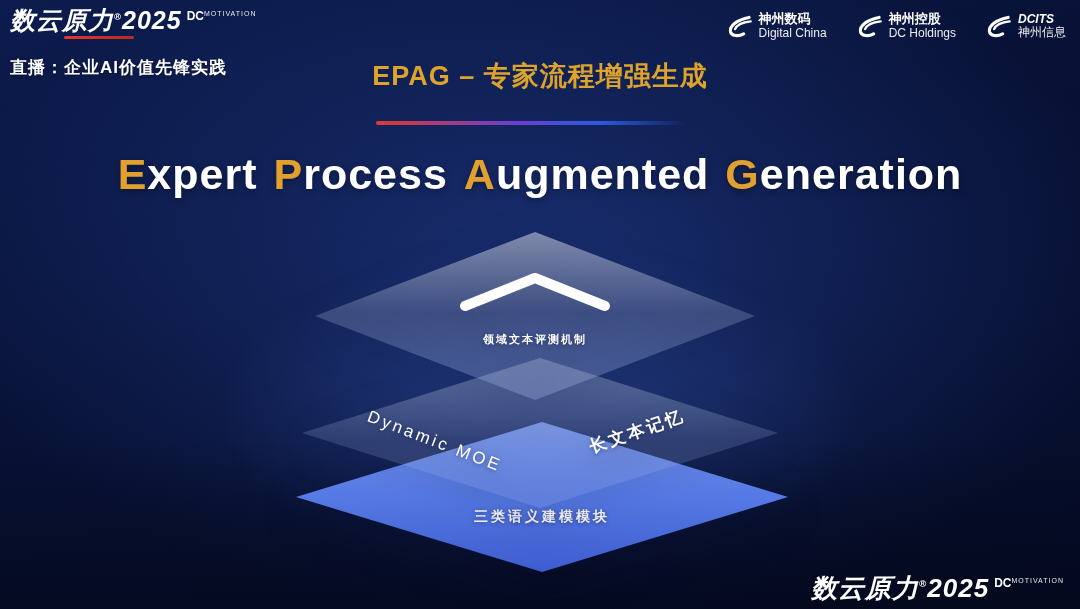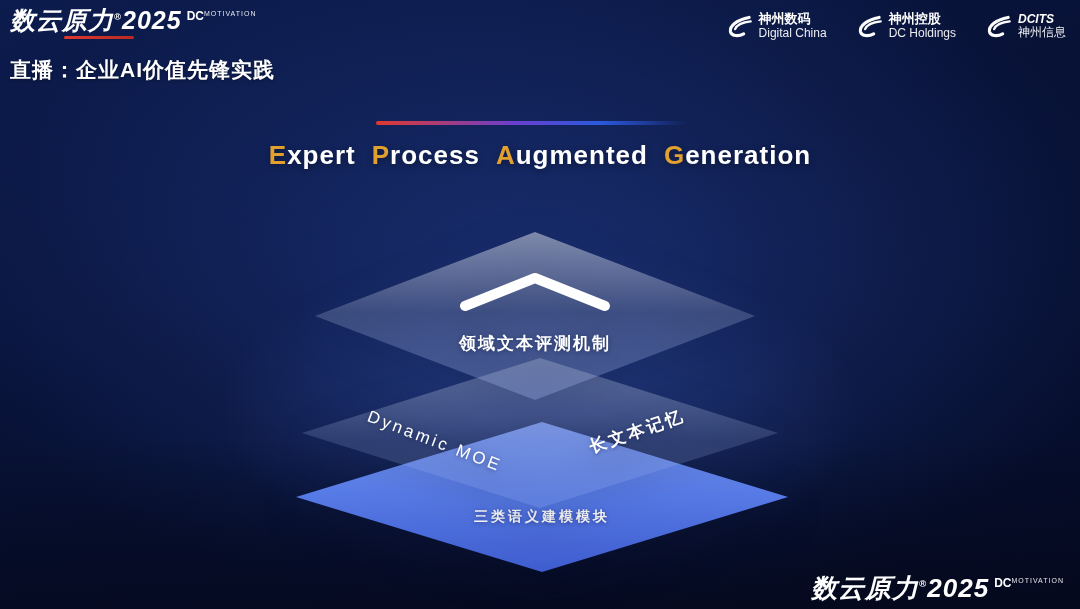--- a/index.html
+++ b/index.html
@@ -34,34 +34,34 @@
   .brand-underline { position:absolute; left:64px; top:36px; width:70px; height:3px;
     background:linear-gradient(90deg,#e0392e,#b52a22); border-radius:2px; }
   .brand-bottom { position:absolute; right:16px; bottom:8px; }
   .brand-bottom .brand-cn { font-size:26px; }
   .brand-bottom .dc { font-size:12px; }
   .brand-bottom .motiv { font-size:7px; }
 
   
   .live-caption {
     position:absolute; left:10px; top:56px;
-    font-size:21px; font-weight:bold; letter-spacing:1px; color:#ffffff;
+    font-size:17px; font-weight:bold; letter-spacing:1px; color:#ffffff;
     text-shadow:0 1px 3px rgba(0,0,0,0.4);
   }
   .slide-title {
     position:absolute; left:270px; top:58px; width:540px; text-align:center;
     font-size:27px; font-weight:bold; letter-spacing:1px; color:#dda32b;
   }
   .title-divider {
     position:absolute; left:376px; top:121px; width:310px; height:4px; border-radius:2px;
     background:linear-gradient(90deg,#e0392e 0%, #6a3fd0 45%, #2b5ae0 72%, rgba(43,90,224,0) 100%);
   }
   .en-title {
-    position:absolute; left:0; top:140px; width:1080px; text-align:center;
-    font-size:26px; font-weight:bold; letter-spacing:1px; color:#ffffff;
+    position:absolute; left:0; top:150px; width:1080px; text-align:center;
+    font-size:43px; font-weight:bold; letter-spacing:1px; color:#ffffff;
     text-shadow:0 2px 6px rgba(0,0,0,0.35);
   }
   .en-title .w { display:inline-block; margin:0 8px; }
   .en-title .gold { color:#e2a12f; }
 
   
   .partners { position:absolute; right:14px; top:12px; display:flex; gap:28px; align-items:center; }
   .partner { display:flex; align-items:center; gap:6px; }
   .partner svg { display:block; }
   .p-text { display:flex; flex-direction:column; line-height:1.15; }
@@ -82,21 +82,21 @@
   .layer-middle {
     background:linear-gradient(180deg, rgba(232,240,255,0.32) 0%, rgba(185,205,255,0.16) 55%, rgba(155,182,255,0.24) 100%);
   }
   .layer-bottom {
     background:linear-gradient(180deg, #7b9cf7 0%, #5b80ee 48%, #4160d6 100%);
     opacity:0.96;
   }
   .chevron { position:absolute; left:50%; top:38px; transform:translateX(-50%); }
   .label { position:absolute; color:#fff; font-weight:bold; white-space:nowrap;
     text-shadow:0 1px 4px rgba(10,20,60,0.45); }
-  .label-top { left:0; right:0; top:100px; text-align:center; font-size:17px; letter-spacing:2px; }
+  .label-top { left:0; right:0; top:100px; text-align:center; font-size:11px; letter-spacing:2px; }
   .label-dyn { left:66px; top:48px; font-size:17px; font-weight:normal; letter-spacing:3px;
     transform:rotate(21deg); transform-origin:left center; }
   .label-mem { left:288px; top:78px; font-size:17px; letter-spacing:3px;
     transform:rotate(-19deg); transform-origin:left center; }
   .label-bottom { left:0; right:0; top:86px; text-align:center; font-size:14px; letter-spacing:3px; }
 </style>
 </head>
 <body>
 
 <div class="slide">
@@ -106,20 +106,21 @@
     <span class="brand-cn"><span>数云原力</span><span class="brand-reg">®</span><span>2025</span></span>
     <span class="brand-sub">
       <span class="dc">DC</span>
       <span class="motiv">MOTIVATION</span>
     </span>
   </div>
   <div class="brand-underline"></div>
 
   <div class="live-caption">直播：企业AI价值先锋实践</div>
 
+  <div class="slide-title">EPAG – 专家流程增强生成</div>
 
   <div class="title-divider"></div>
 
   <h1 class="en-title">
     <span class="w"><span class="gold">E</span><span>xpert</span></span><span class="w"><span class="gold">P</span><span>rocess</span></span><span class="w"><span class="gold">A</span><span>ugmented</span></span><span class="w"><span class="gold">G</span><span>eneration</span></span>
   </h1>
 
   <div class="partners">
     <div class="partner">
       <span>

